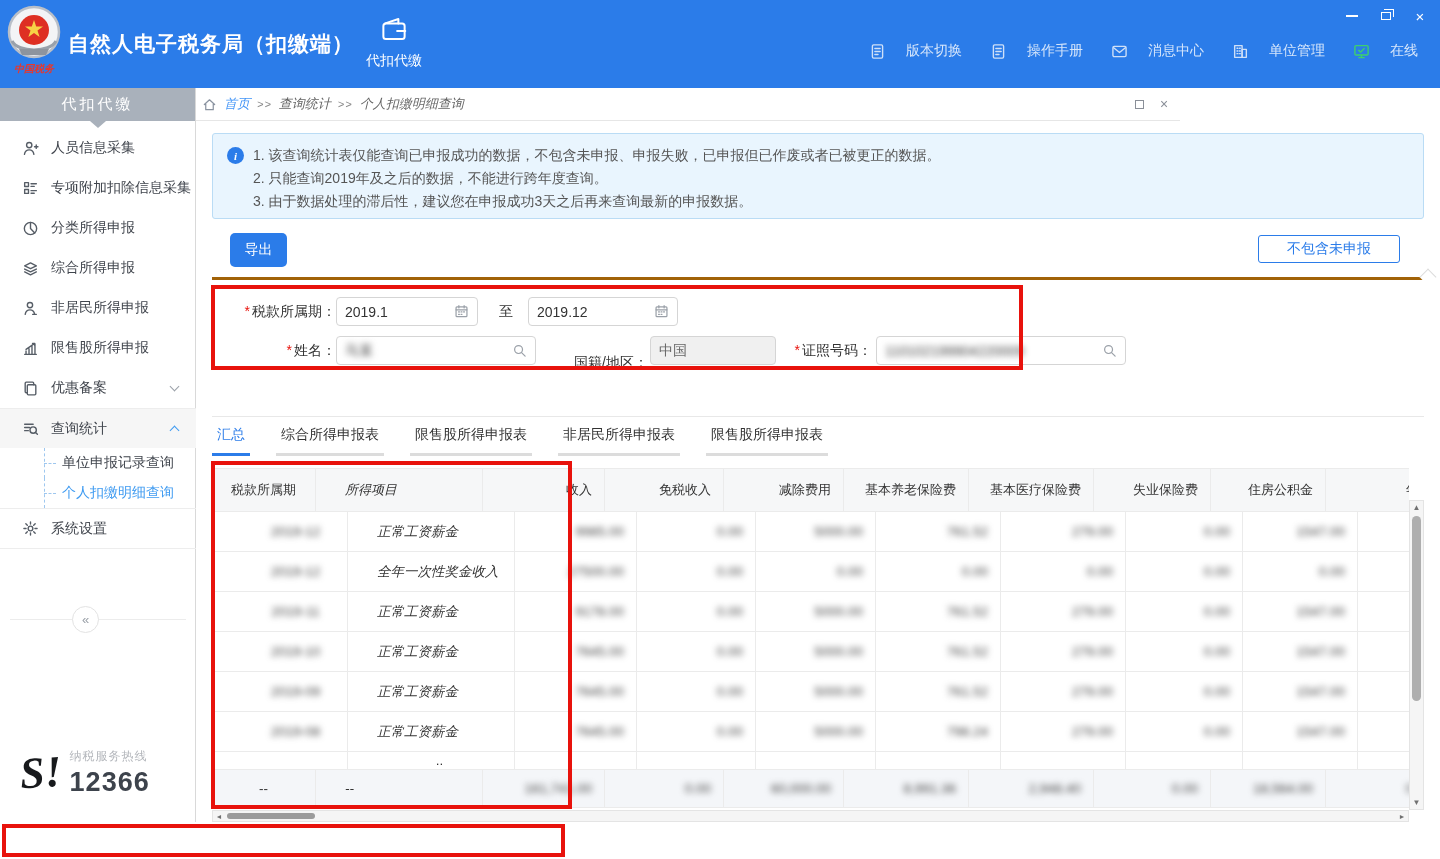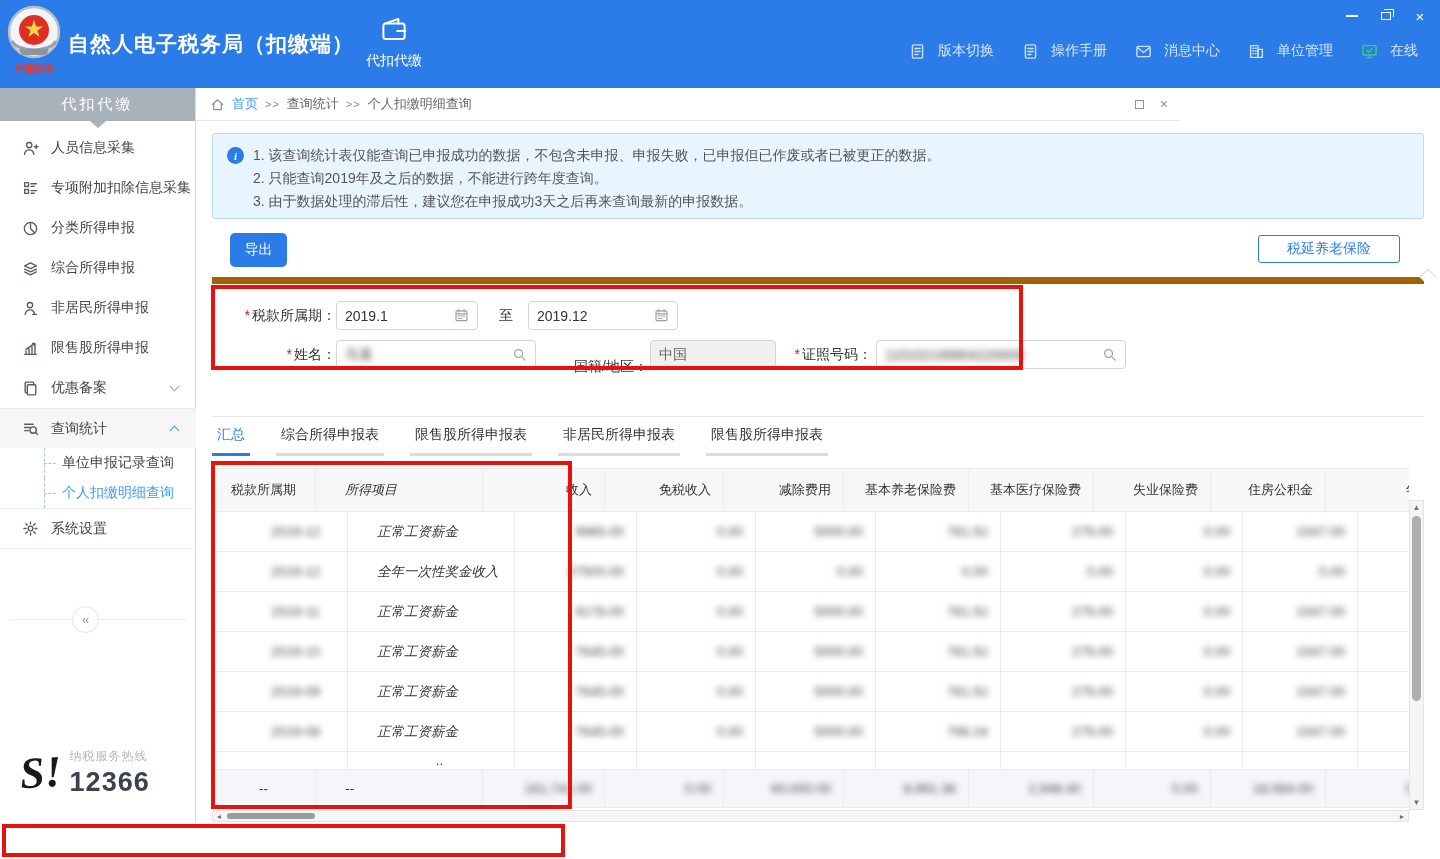--- a/index.html
+++ b/index.html
@@ -9,21 +9,21 @@
   
   .topbar{position:absolute;left:0;top:0;width:1440px;height:88px;background:#2b7ce9;}
   .emblem{position:absolute;left:6px;top:5px;width:56px;height:58px;}
   .emblem-caption{position:absolute;left:2px;top:62px;width:64px;text-align:center;color:#e8372b;
     font-size:10px;font-weight:bold;font-style:italic;font-family:"Liberation Serif","DejaVu Serif",serif;}
   .app-title{position:absolute;left:68px;top:30px;color:#fff;font-size:21px;letter-spacing:1px;font-weight:bold;}
   .main-tab{position:absolute;left:346px;top:14px;width:96px;text-align:center;cursor:pointer;}
   .main-tab .ic{display:inline-block;width:30px;height:30px;color:#fff;}
   .main-tab .lbl{margin-top:4px;color:#fff;font-size:14px;}
   .header-nav{position:absolute;right:22px;top:42px;display:flex;gap:28px;align-items:center;}
-  .nav-item{display:flex;align-items:center;gap:12px;color:#d6e6fb;font-size:14px;cursor:pointer;text-align:right;}
+  .nav-item{display:flex;align-items:center;gap:20px;color:#d6e6fb;font-size:14px;cursor:pointer;text-align:right;}
   .nav-item .ic{width:17px;height:17px;color:#cfe0f8;}
   .nav-item .ic.green{color:#3ed06d;}
   .win-controls{position:absolute;right:12px;top:8px;display:flex;gap:18px;align-items:center;height:16px;}
   .wc{color:#fff;cursor:pointer;display:flex;align-items:center;justify-content:center;width:16px;height:16px;}
   .wc-min i{display:block;width:12px;height:0;border-top:2px solid #fff;}
   .wc-restore i{display:block;position:relative;width:10px;height:8px;border:1.5px solid #fff;}
   .wc-restore i:before{content:"";position:absolute;left:2px;top:-4px;width:9px;height:7px;border:1.5px solid #fff;border-bottom:none;border-left:none;}
   .wc-close{font-size:15px;line-height:1;}
 
   
@@ -50,41 +50,41 @@
   .collapse-btn{position:absolute;left:72px;top:0;width:27px;height:27px;border-radius:50%;background:#fff;
     border:1px solid #e3e3e3;color:#9aa0a8;font-size:13px;display:flex;align-items:center;justify-content:center;cursor:pointer;}
   .hotline{position:absolute;left:20px;top:660px;width:176px;display:flex;align-items:center;gap:8px;}
   .hotline-logo{font-family:"Liberation Serif","DejaVu Serif",serif;font-size:44px;font-weight:bold;font-style:italic;color:#17191c;line-height:1;transform:rotate(-4deg);}
   .hotline-label{color:#b3b6bb;font-size:12px;letter-spacing:1px;}
   .hotline-number{color:#3d434c;font-size:27px;font-weight:bold;letter-spacing:1px;margin-top:2px;}
 
   
   .content{position:absolute;left:196px;top:88px;width:1244px;height:734px;background:#fff;}
   .breadcrumb-bar{position:absolute;left:0;top:0;width:984px;height:33px;border-bottom:1px solid #e6e6e6;
-    display:flex;align-items:center;padding-left:14px;font-size:13px;color:#666;gap:7px;}
+    display:flex;align-items:center;padding-left:6px;font-size:13px;color:#666;gap:7px;font-style:italic;}
   .breadcrumb-bar .ic{width:15px;height:15px;color:#8a93a0;}
   .crumb-link{color:#4596f7;cursor:pointer;}
   .crumb-sep{color:#888;font-size:11px;letter-spacing:1px;}
   .pane-controls{position:absolute;right:12px;top:9px;display:flex;gap:16px;align-items:center;color:#8a8f98;}
   .pc-restore{width:9px;height:9px;border:1.5px solid #8a8f98;cursor:pointer;}
   .pc-close{font-size:14px;line-height:1;cursor:pointer;}
 
   .notice{position:absolute;left:16px;top:45px;width:1212px;height:86px;background:#e9f5fe;border:1px solid #badcf5;border-radius:3px;
     padding:10px 16px 0 40px;font-size:14px;color:#555;}
   .notice-line{line-height:22px;margin-bottom:1px;}
   .info-ic{position:absolute;left:14px;top:13px;width:17px;height:17px;border-radius:50%;background:#2b7ce9;color:#fff;
     font-size:11px;font-style:italic;font-weight:bold;display:flex;align-items:center;justify-content:center;font-family:"Liberation Serif",serif;}
 
   .btn{display:flex;align-items:center;justify-content:center;font-size:14px;cursor:pointer;border-radius:4px;}
   .btn-export{position:absolute;left:34px;top:145px;width:57px;height:34px;background:#2b7ce9;color:#fff;border-radius:5px;}
   .btn-collapse{position:absolute;left:1062px;top:147px;width:142px;height:28px;background:#fff;color:#2b7ce9;border:1px solid #2b7ce9;border-radius:3px;}
   .panel-notch{position:absolute;left:1226px;top:183px;width:12px;height:12px;background:#fff;
     border-left:1px solid #dcdcdc;border-top:1px solid #dcdcdc;transform:rotate(45deg);z-index:2;}
 
-  .filter-panel{position:absolute;left:16px;top:189px;width:1212px;height:140px;border-top:7px solid #a16207;border-bottom:1px solid #e8e8e8;}
+  .filter-panel{position:absolute;left:16px;top:189px;width:1212px;height:140px;border-top:3px solid #a16207;border-bottom:1px solid #e8e8e8;}
   .flabel{position:absolute;font-size:14px;color:#333;text-align:right;}
   .flabel .req{color:#e8120c;margin-right:2px;}
   .finput{position:absolute;height:29px;border:1px solid #d5d5d5;border-radius:4px;background:#fff;
     display:flex;align-items:center;padding:0 8px;font-size:14px;color:#333;cursor:text;}
   .finput .val{flex:1;white-space:nowrap;overflow:hidden;}
   .finput .ic{width:15px;height:15px;color:#9aa0a8;flex:0 0 auto;}
   .finput.disabled{background:#f0f0f0;color:#666;cursor:default;}
   .btn-query{position:absolute;left:1075px;top:291px;width:59px;height:27px;background:#2b7ce9;color:#fff;}
   .btn-reset{position:absolute;left:1149px;top:291px;width:57px;height:27px;background:#fff;color:#2b7ce9;border:1px solid #2b7ce9;border-radius:14px;}
 
@@ -343,21 +343,21 @@
     <div class="notice">
       <span class="info-ic">i</span>
       <div id="notice-lines">
           <div class="notice-line">1. 该查询统计表仅能查询已申报成功的数据，不包含未申报、申报失败，已申报但已作废或者已被更正的数据。</div>
           <div class="notice-line">2. 只能查询2019年及之后的数据，不能进行跨年度查询。</div>
           <div class="notice-line">3. 由于数据处理的滞后性，建议您在申报成功3天之后再来查询最新的申报数据。</div>
         </div>
     </div>
 
     <div class="btn btn-export">导出</div>
-    <div class="btn btn-collapse">税延养老保险</div>
+    <div class="btn btn-collapse">不包含未申报</div>
     <div class="panel-notch"></div>
 
     <div class="filter-panel">
       <div class="flabel" style="left:0;top:23px;width:124px;">
         <span class="req">*</span><span>税款所属期：</span>
       </div>
       <div class="finput" style="left:124px;top:17px;width:142px;">
         <span class="val">2019.1</span>
         <span class="ic" id="cal1">
             <svg viewBox="0 0 16 16">

